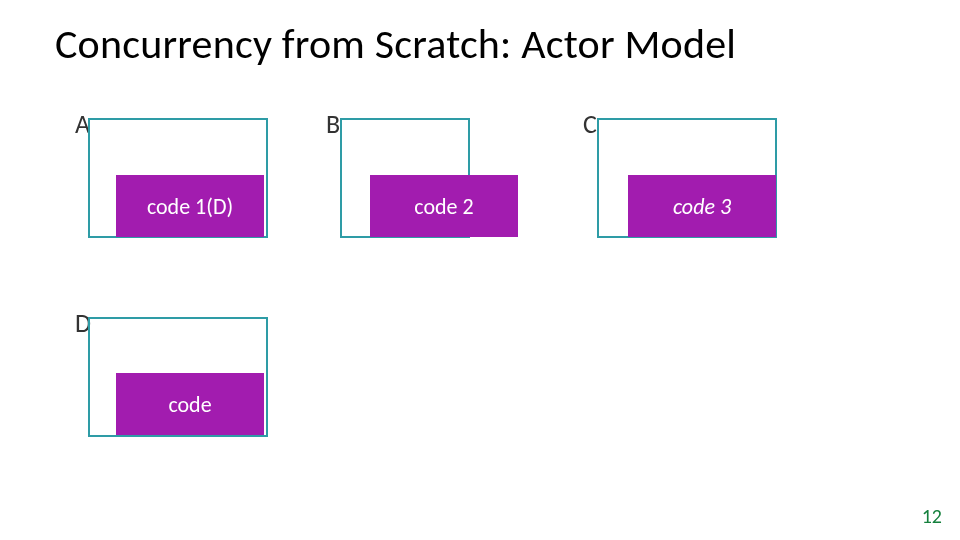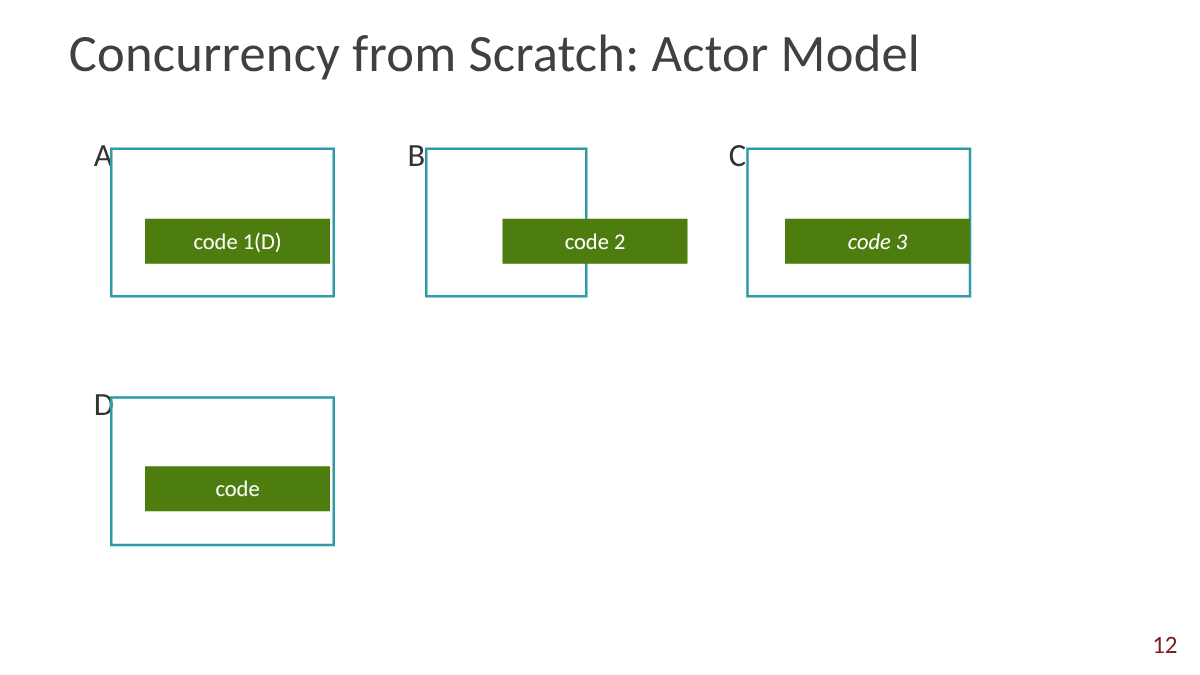--- a/index.html
+++ b/index.html
@@ -12,67 +12,67 @@
     color: #333;
     position: relative;
     overflow: hidden;
   }
   .title {
     position: absolute;
     left: 55px;
     top: 18px;
     font-size: 42px;
     font-weight: 300;
-    color: #404040;
+    color: #000000;
     letter-spacing: 0.2px;
   }
   .actor-label {
     position: absolute;
     font-size: 26px;
     font-weight: 300;
     color: #333;
   }
   .frame {
     position: absolute;
     border: 2px solid #2e9ca6;
     box-sizing: border-box;
     background: transparent;
     width: 180px;
     height: 120px;
   }
   .code-box {
     position: absolute;
-    background: #4d7c0f;
+    background: #a21caf;
     color: #ffffff;
     width: 148px;
-    height: 36px;
+    height: 62px;
     display: flex;
     align-items: center;
     justify-content: center;
-    font-size: 18px;
+    font-size: 22px;
     font-weight: 300;
   }
   .page-num {
     position: absolute;
     right: 18px;
     bottom: 12px;
     font-size: 20px;
-    color: #7f1d1d;
+    color: #15803d;
     font-weight: 300;
   }
 
   
   .lblA { left: 75px;  top: 108px; }
   .frA  { left: 88px;  top: 118px; }
   .boxA { left: 116px; top: 175px; }
 
   
   .lblB { left: 326px; top: 108px; }
   .frB  { left: 340px; top: 118px; width: 130px; }
-  .boxB { left: 370px; top: 175px; margin-left: 32px; }
+  .boxB { left: 370px; top: 175px; }
 
   
   .lblC { left: 583px; top: 108px; }
   .frC  { left: 597px; top: 118px; }
   .boxC { left: 628px; top: 175px; font-style: italic; }
 
   
   .lblD { left: 75px;  top: 307px; }
   .frD  { left: 88px;  top: 317px; }
   .boxD { left: 116px; top: 373px; }

